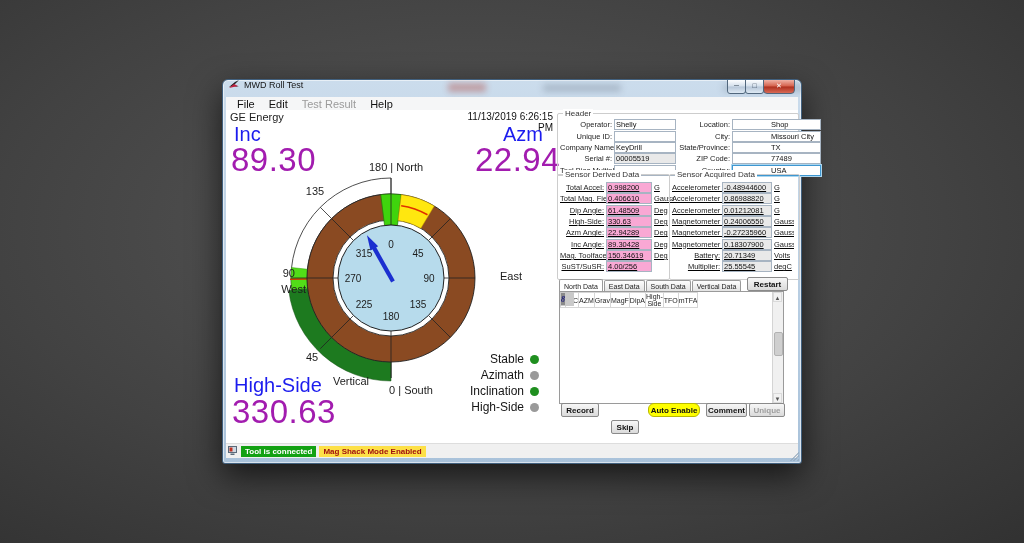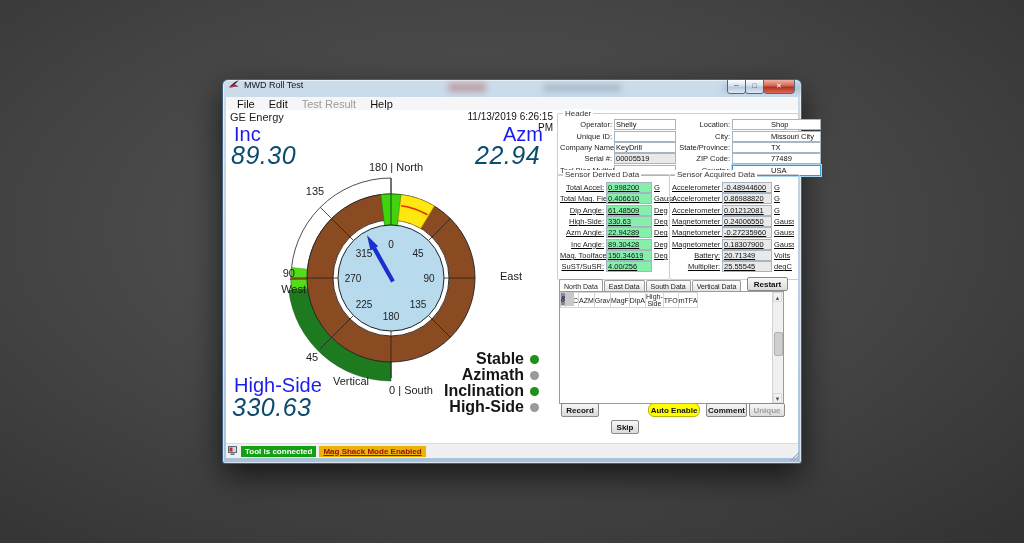--- a/index.html
+++ b/index.html
@@ -24,32 +24,32 @@
     background:linear-gradient(#f0b2a6,#d4604b 48%,#ad2f1e 52%,#d96a56);}
   .menubar{position:absolute;left:3px;top:17px;right:3px;height:13px;background:#f5f6f7;
     display:flex;align-items:center;padding-left:4px;border-bottom:1px solid #e6e6e6;}
   .menu-item{font-size:11px;padding:0 7px;color:#111;}
   .menu-item.disabled{color:#9b9b9b;}
   .client{position:absolute;left:3px;top:30px;right:3px;bottom:19px;background:#fff;}
   .client *{position:absolute;}
   .ge{left:4px;top:1px;font-size:11px;color:#222;}
   .datetime{left:230px;top:1px;width:97px;text-align:right;font-size:10px;color:#111;}
   .blue-label{font-size:20px;color:#1c1cee;}
-  .big-num{font-size:25px;color:#0c4a6e;letter-spacing:.5px;font-style:italic;}
+  .big-num{font-size:33px;color:#a21caf;letter-spacing:.5px;}
   .inc-label{left:8px;top:13px;}
   .inc-value{left:5px;top:31px;}
   .azm-label{left:277px;top:13px;}
   .azm-value{left:249px;top:31px;}
   .hs-label{left:8px;top:264px;}
   .hs-value{left:6px;top:283px;}
   .gauge{left:25px;top:28px;width:280px;height:280px;}
   .gauge text{font-family:"Liberation Sans",sans-serif;fill:#1c1c1c;}
   .lights{left:178px;top:241px;width:135px;position:absolute;}
   .light-row{position:static;display:flex;justify-content:flex-end;align-items:center;height:16px;gap:6px;}
-  .light-label{position:static;font-size:16px;font-weight:bold;color:#151515;}
+  .light-label{position:static;font-size:12px;font-weight:normal;color:#151515;}
   .dot{position:static;width:9px;height:9px;border-radius:50%;background:#9a9a9a;}
   .dot.on{background:#1f8f1f;}
   .dot.off{background:#9a9a9a;}
   .groupbox{border:1px solid #cdcdcd;border-radius:2px;}
   .gb-title{top:-5px;left:5px;background:#fff;font-size:8px;line-height:9px;color:#333;padding:0 2px;white-space:nowrap;}
   #gb-header{left:331px;top:3px;width:240px;height:61px;}
   #gb-derived{left:331px;top:64px;width:111px;height:104px;}
   #gb-acquired{left:443px;top:64px;width:129px;height:104px;}
   .fcol{top:6px;display:flex;flex-direction:column;gap:1.5px;}
   .fcol.left{left:2px;} .fcol.right{left:116px;}
@@ -60,21 +60,21 @@
   .fcol.right .lbl{width:56px;}
   input{font-family:"Liberation Sans",sans-serif;font-size:7.5px;height:9px;border:1px solid #a7b4c2;padding:0 1px;background:#fff;color:#111;box-sizing:content-box;}
   .fcol.left input{width:58px;}
   .fcol.right input{width:48px;padding-left:38px;}
   input.ro{background:#e9e9e9;}
   input.focused{border-color:#3e97d1;box-shadow:0 0 0 1px #abd6ef;}
   .scol{left:2px;top:7px;display:flex;flex-direction:column;text-decoration:underline;}
   .srow{position:static;display:flex;align-items:center;height:11.3px;}
   .srow *{position:static;}
   #gb-derived .lbl{width:44px;}
-  #gb-derived input{width:42px;background:#86efac;}
+  #gb-derived input{width:42px;background:#f9a8d4;}
   #gb-acquired .lbl{width:48px;}
   #gb-acquired input{width:46px;background:#e9e9e9;}
   .unit{font-size:7.5px;margin-left:2px;color:#222;white-space:nowrap;overflow:hidden;max-width:20px;}
   .tabs{left:333px;top:167px;display:flex;align-items:flex-end;height:14px;}
   .tab{position:static;font-size:7px;padding:2px 4px 1px 4px;border:1px solid #9a9a9a;border-bottom:none;
     background:linear-gradient(#fdfdfd,#e4e4e4);border-radius:2px 2px 0 0;margin-right:1px;color:#222;white-space:nowrap;}
   .tab.active{background:#fff;padding-top:3px;}
   .btn{height:14px;border:1px solid #8a8a8a;border-radius:2px;background:linear-gradient(#f7f7f7,#dadada);
     font-size:8px;font-weight:bold;text-align:center;line-height:13px;color:#111;box-sizing:border-box;}
   #btn-restart{left:521px;top:167px;width:41px;}
@@ -92,21 +92,21 @@
   .vthumb{left:1px;top:40px;width:7px;height:22px;background:#cfcfcf;border:1px solid #b2b2b2;border-radius:2px;}
   #btn-record{left:335px;top:293px;width:38px;}
   #btn-skip{left:385px;top:310px;width:28px;}
   #btn-auto{left:422px;top:293px;width:52px;background:#ffff00;border-color:#b9b900;border-radius:6px;}
   #btn-comment{left:480px;top:293px;width:41px;}
   #btn-print{left:523px;top:293px;width:36px;color:#9d9d9d;}
   .statusbar{position:absolute;left:3px;right:3px;bottom:5px;height:14px;background:#f0f0f0;
     border-top:1px solid #dddddd;display:flex;align-items:center;padding:0 2px;gap:3px;}
   .sb-label{font-size:8px;font-weight:bold;padding:1px 4px;white-space:nowrap;}
   .sb-green{background:#13a113;color:#fff;}
-  .sb-yellow{background:#eab308;color:#a01010;text-decoration:underline;}
+  .sb-yellow{background:#fde047;color:#a01010;}
   .grip{position:absolute;right:2px;bottom:2px;width:11px;height:11px;opacity:.7;
     background:
       linear-gradient(135deg, transparent 55%, #91a7bc 55%, #91a7bc 64%, transparent 64%, transparent 72%, #91a7bc 72%, #91a7bc 81%, transparent 81%, transparent 88%, #91a7bc 88%);}
 </style>
 </head>
 <body>
 
 <div class="window">
 
   <div class="titlebar">

